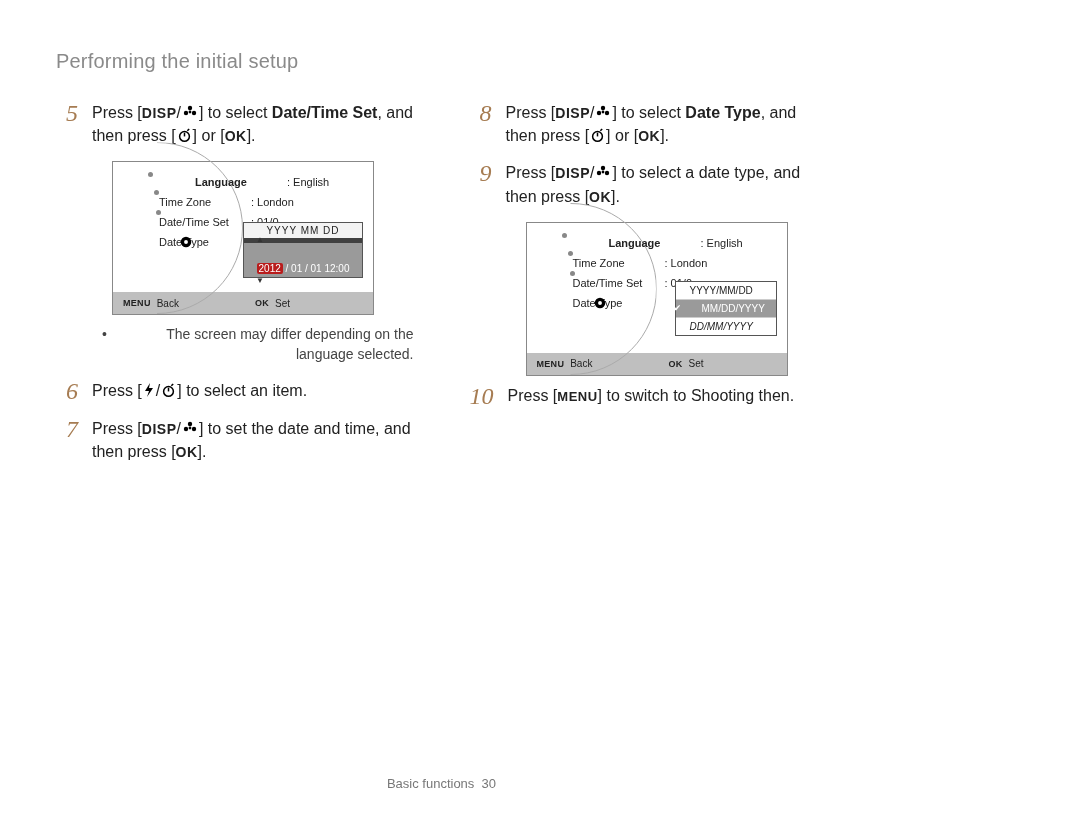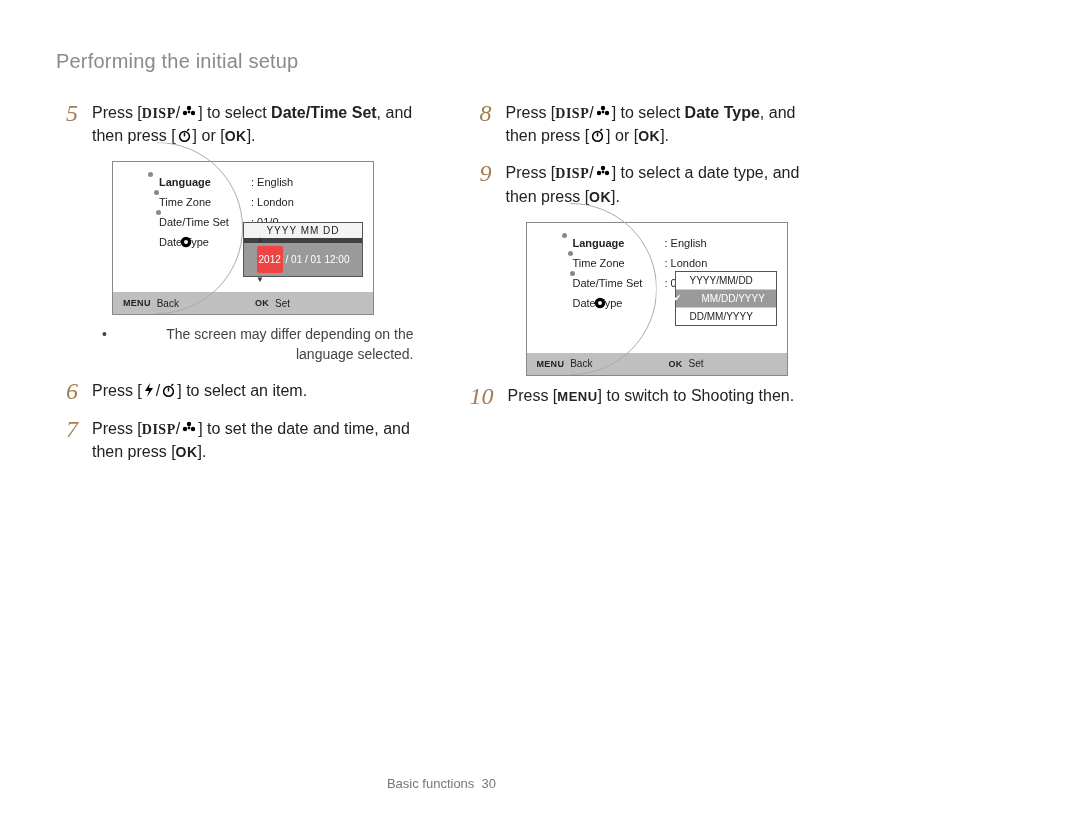--- a/index.html
+++ b/index.html
@@ -6,54 +6,54 @@
   .page{width:883px;height:815px;position:relative;box-sizing:border-box;padding:50px 56px 0 56px;}
   .header-title{font-size:20px;font-weight:300;color:#8a8a8a;letter-spacing:.2px;margin-bottom:28px;}
   .columns{display:flex;gap:56px;}
   .col{flex:1;min-width:0;}
   .step{display:flex;gap:14px;margin-bottom:14px;}
   .step-num{font-size:24px;font-weight:400;color:#a67c52;font-style:italic;font-family:Georgia,"Times New Roman",serif;line-height:1;min-width:22px;text-align:right;}
   .step-body{font-size:16px;line-height:1.45;color:#222;}
   .step-body b{font-weight:700;}
   .glyph{display:inline-block;vertical-align:-2px;margin:0 1px;}
   .press-icon{font-weight:700;font-size:14px;}
-  .disp{font-family:Liberation Serif, serif;font-weight:900;font-size:14px;letter-spacing:.5px;}
+  .disp{font-family:Liberation Sans, sans-serif;font-weight:900;font-size:14px;letter-spacing:.5px;}
   .ok{font-family:Arial,Helvetica,sans-serif;font-weight:900;font-size:14px;letter-spacing:.5px;}
   .menu{font-family:Arial,Helvetica,sans-serif;font-weight:900;font-size:13px;letter-spacing:.5px;}
   .note-list{margin:10px 0 14px 46px;padding:0;list-style:none;text-align:right;}
   .note-list li{font-size:14px;color:#444;position:relative;padding-left:14px;line-height:1.4;}
   .note-list li::before{content:"•";position:absolute;left:0;top:0;}
 
   
   .lcd{width:260px;margin:8px 0 8px 56px;border:1px solid #888;background:#fff;position:relative;font-size:11px;color:#222;}
   .lcd-inner{position:relative;padding:10px 12px 0 46px;min-height:120px;}
   .lcd-arc{position:absolute;left:-42px;top:-20px;width:170px;height:170px;border:1px solid #aaa;border-radius:50%;clip-path:inset(0 0 0 50%);}
   .lcd-arc-dot{position:absolute;width:5px;height:5px;background:#888;border-radius:50%;}
   .lcd-row{display:flex;align-items:center;height:20px;position:relative;}
   .lcd-label{width:92px;}
-  .lcd-label.strong{font-weight:700;}
+  .lcd-label.strong{font-weight:700;margin-left:36px;}
   .lcd-val{color:#222;}
   .lcd-gear{position:absolute;left:18px;width:18px;height:18px;display:flex;align-items:center;justify-content:center;}
   .gear-svg{width:14px;height:14px;}
   .lcd-footer{display:flex;background:#bfbfbf;height:22px;align-items:center;padding:0 10px;font-size:10px;margin-top:auto;}
   .lcd-footer .ft-l{flex:0 0 55%;display:flex;align-items:center;gap:6px;}
   .lcd-footer .ft-r{flex:1;display:flex;align-items:center;gap:6px;}
   .lcd-footer .tiny{font-weight:900;font-size:9px;letter-spacing:.3px;}
 
   .date-popup{position:absolute;right:10px;top:60px;width:118px;border:1px solid #555;background:#fff;font-size:10px;text-align:center;}
   .date-popup .hdr{background:#f3f3f3;border-bottom:5px solid #404040;padding:2px 0;letter-spacing:1px;}
   .date-popup .val{background:#9a9a9a;color:#fff;padding:3px 0;font-size:10px;position:relative;}
   .date-popup .caret-up,.date-popup .caret-dn{position:absolute;left:12px;font-size:8px;color:#333;}
   .date-popup .caret-up{top:-8px;}
   .date-popup .caret-dn{bottom:-8px;}
-  .date-popup .yy{display:inline-block;background:#ef4444;padding:8px 2px;border-radius:2px;}
-
-  .type-popup{position:absolute;right:10px;top:48px;width:100px;border:1px solid #555;background:#fff;font-size:10px;}
+  .date-popup .yy{display:inline-block;background:#b91c1c;padding:0 2px;border-radius:2px;margin-top:17px;}
+
+  .type-popup{position:absolute;right:10px;top:58px;width:100px;border:1px solid #555;background:#fff;font-size:10px;}
   .type-popup .opt{padding:3px 6px;border-bottom:1px solid #ccc;}
-  .type-popup .opt:last-child{border-bottom:none;}
+  .type-popup .opt:last-child{border-bottom:none;font-style:italic;}
   .type-popup .opt.sel{background:#9a9a9a;color:#fff;position:relative;}
   .type-popup .opt.sel::before{content:"✔";position:absolute;left:-2px;font-size:9px;color:#fff;}
   .type-popup .opt.sel span{margin-left:20px;}
   .type-popup .opt span{margin-left:8px;display:inline-block;}
 
   .footer{position:absolute;bottom:24px;left:0;width:100%;text-align:center;font-size:13px;color:#777;}
 
   
   svg{display:inline-block;vertical-align:-3px;}
 </style>

